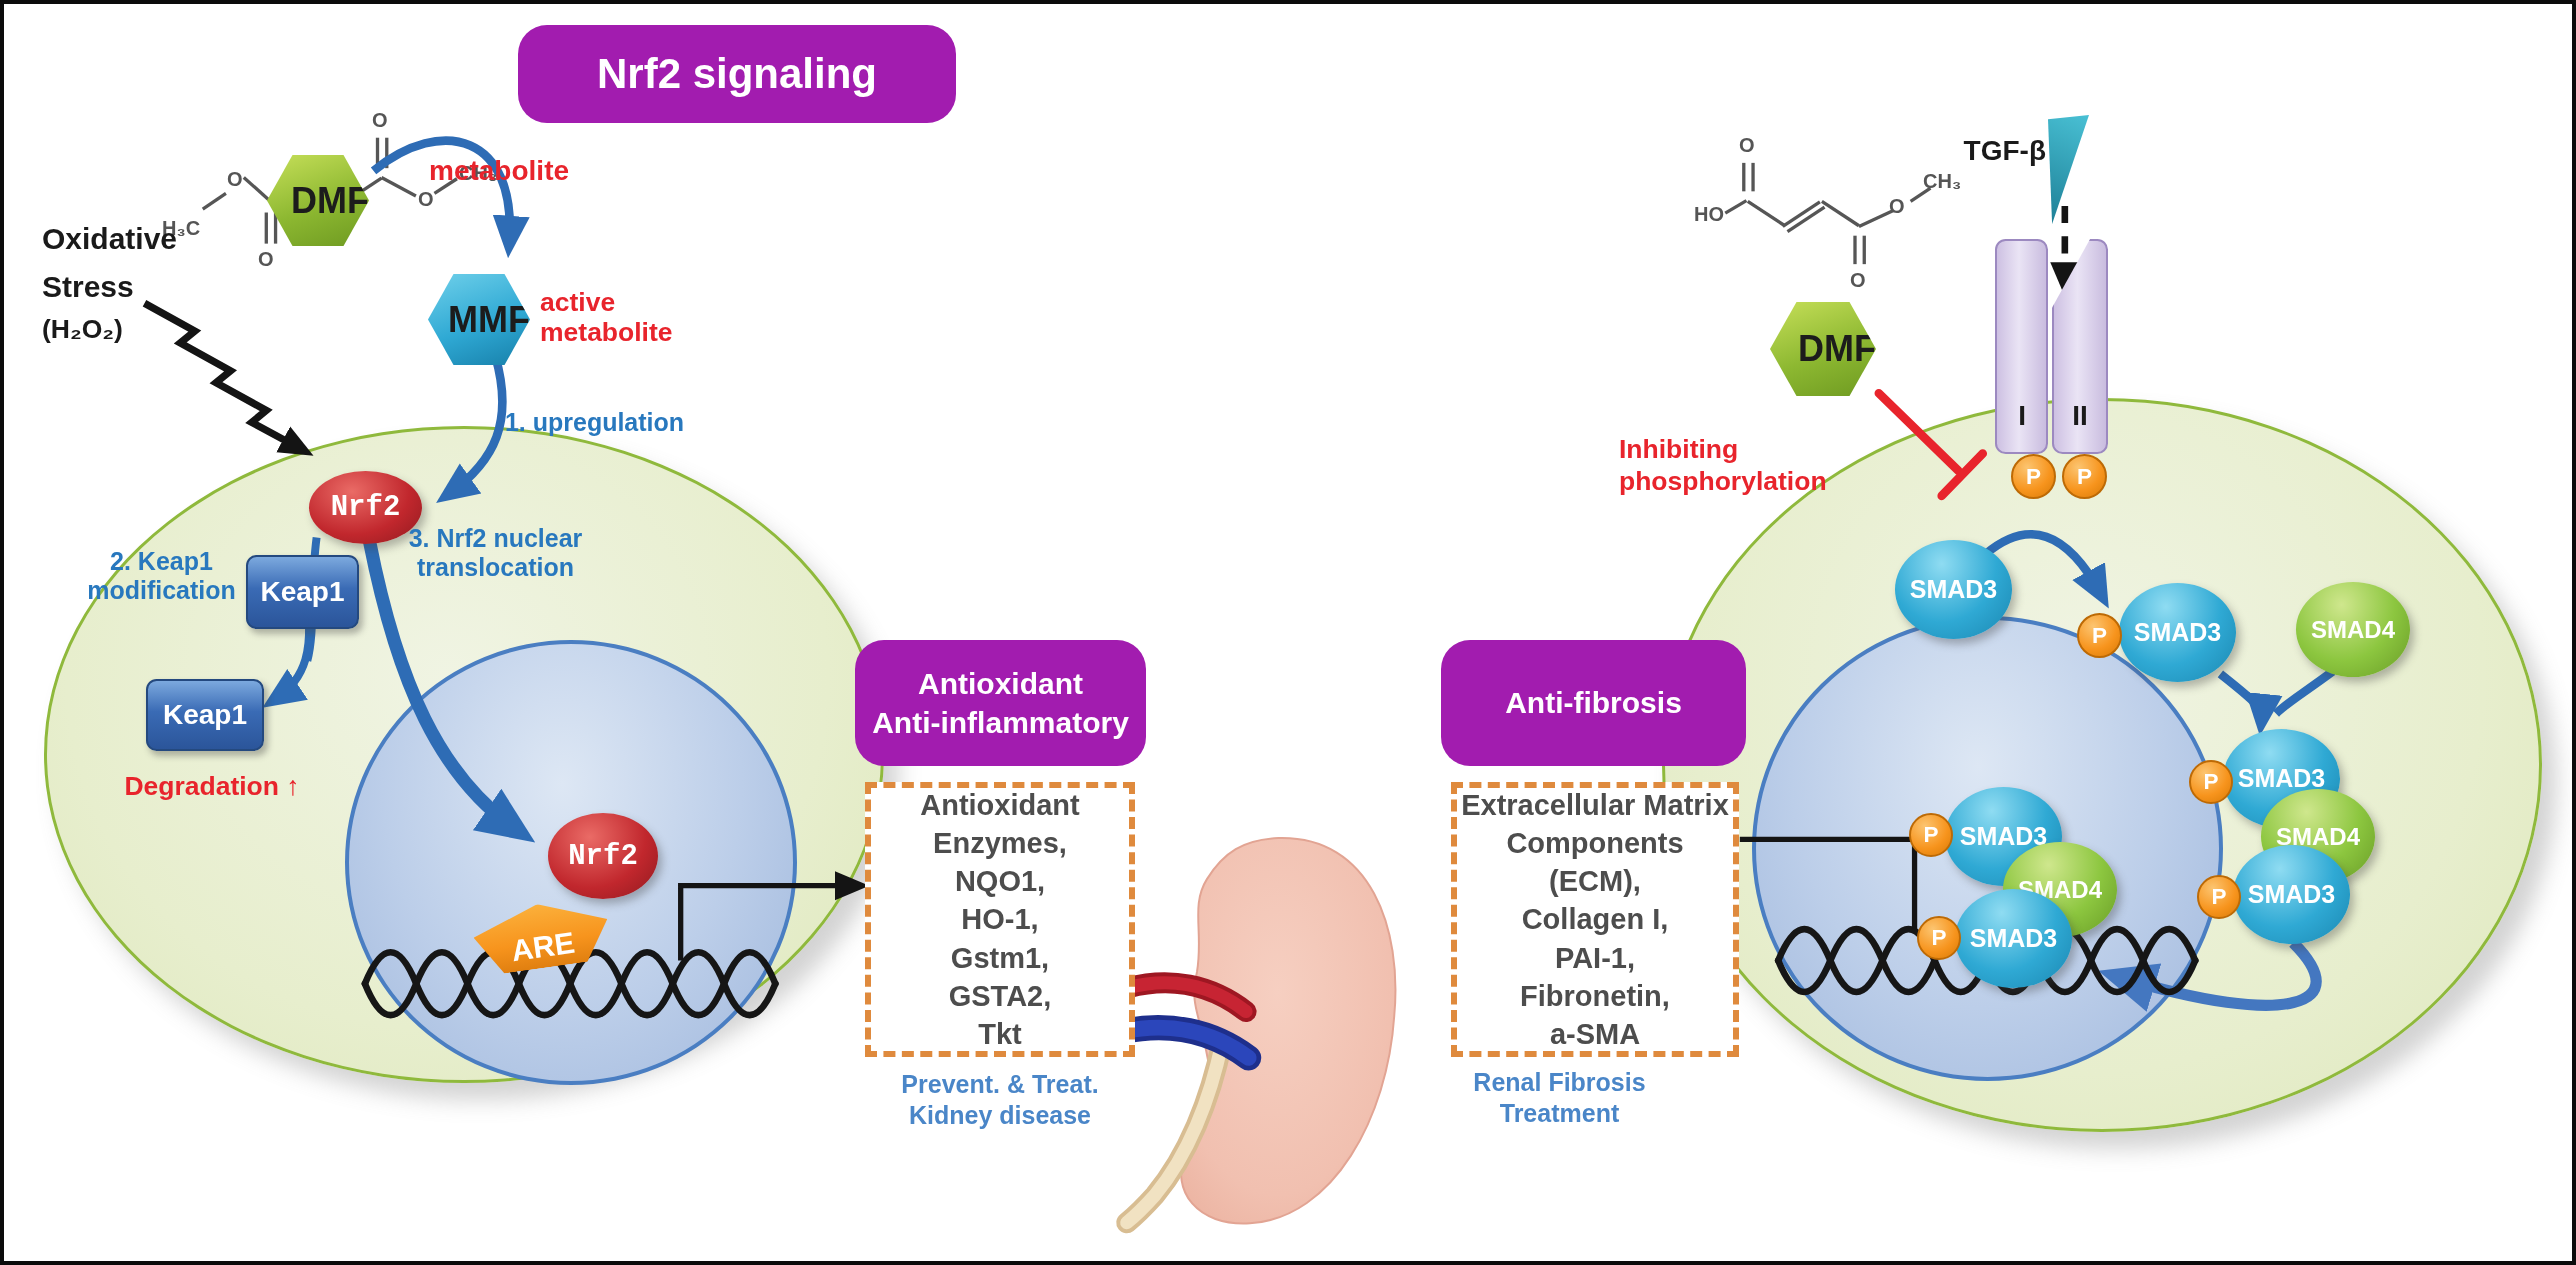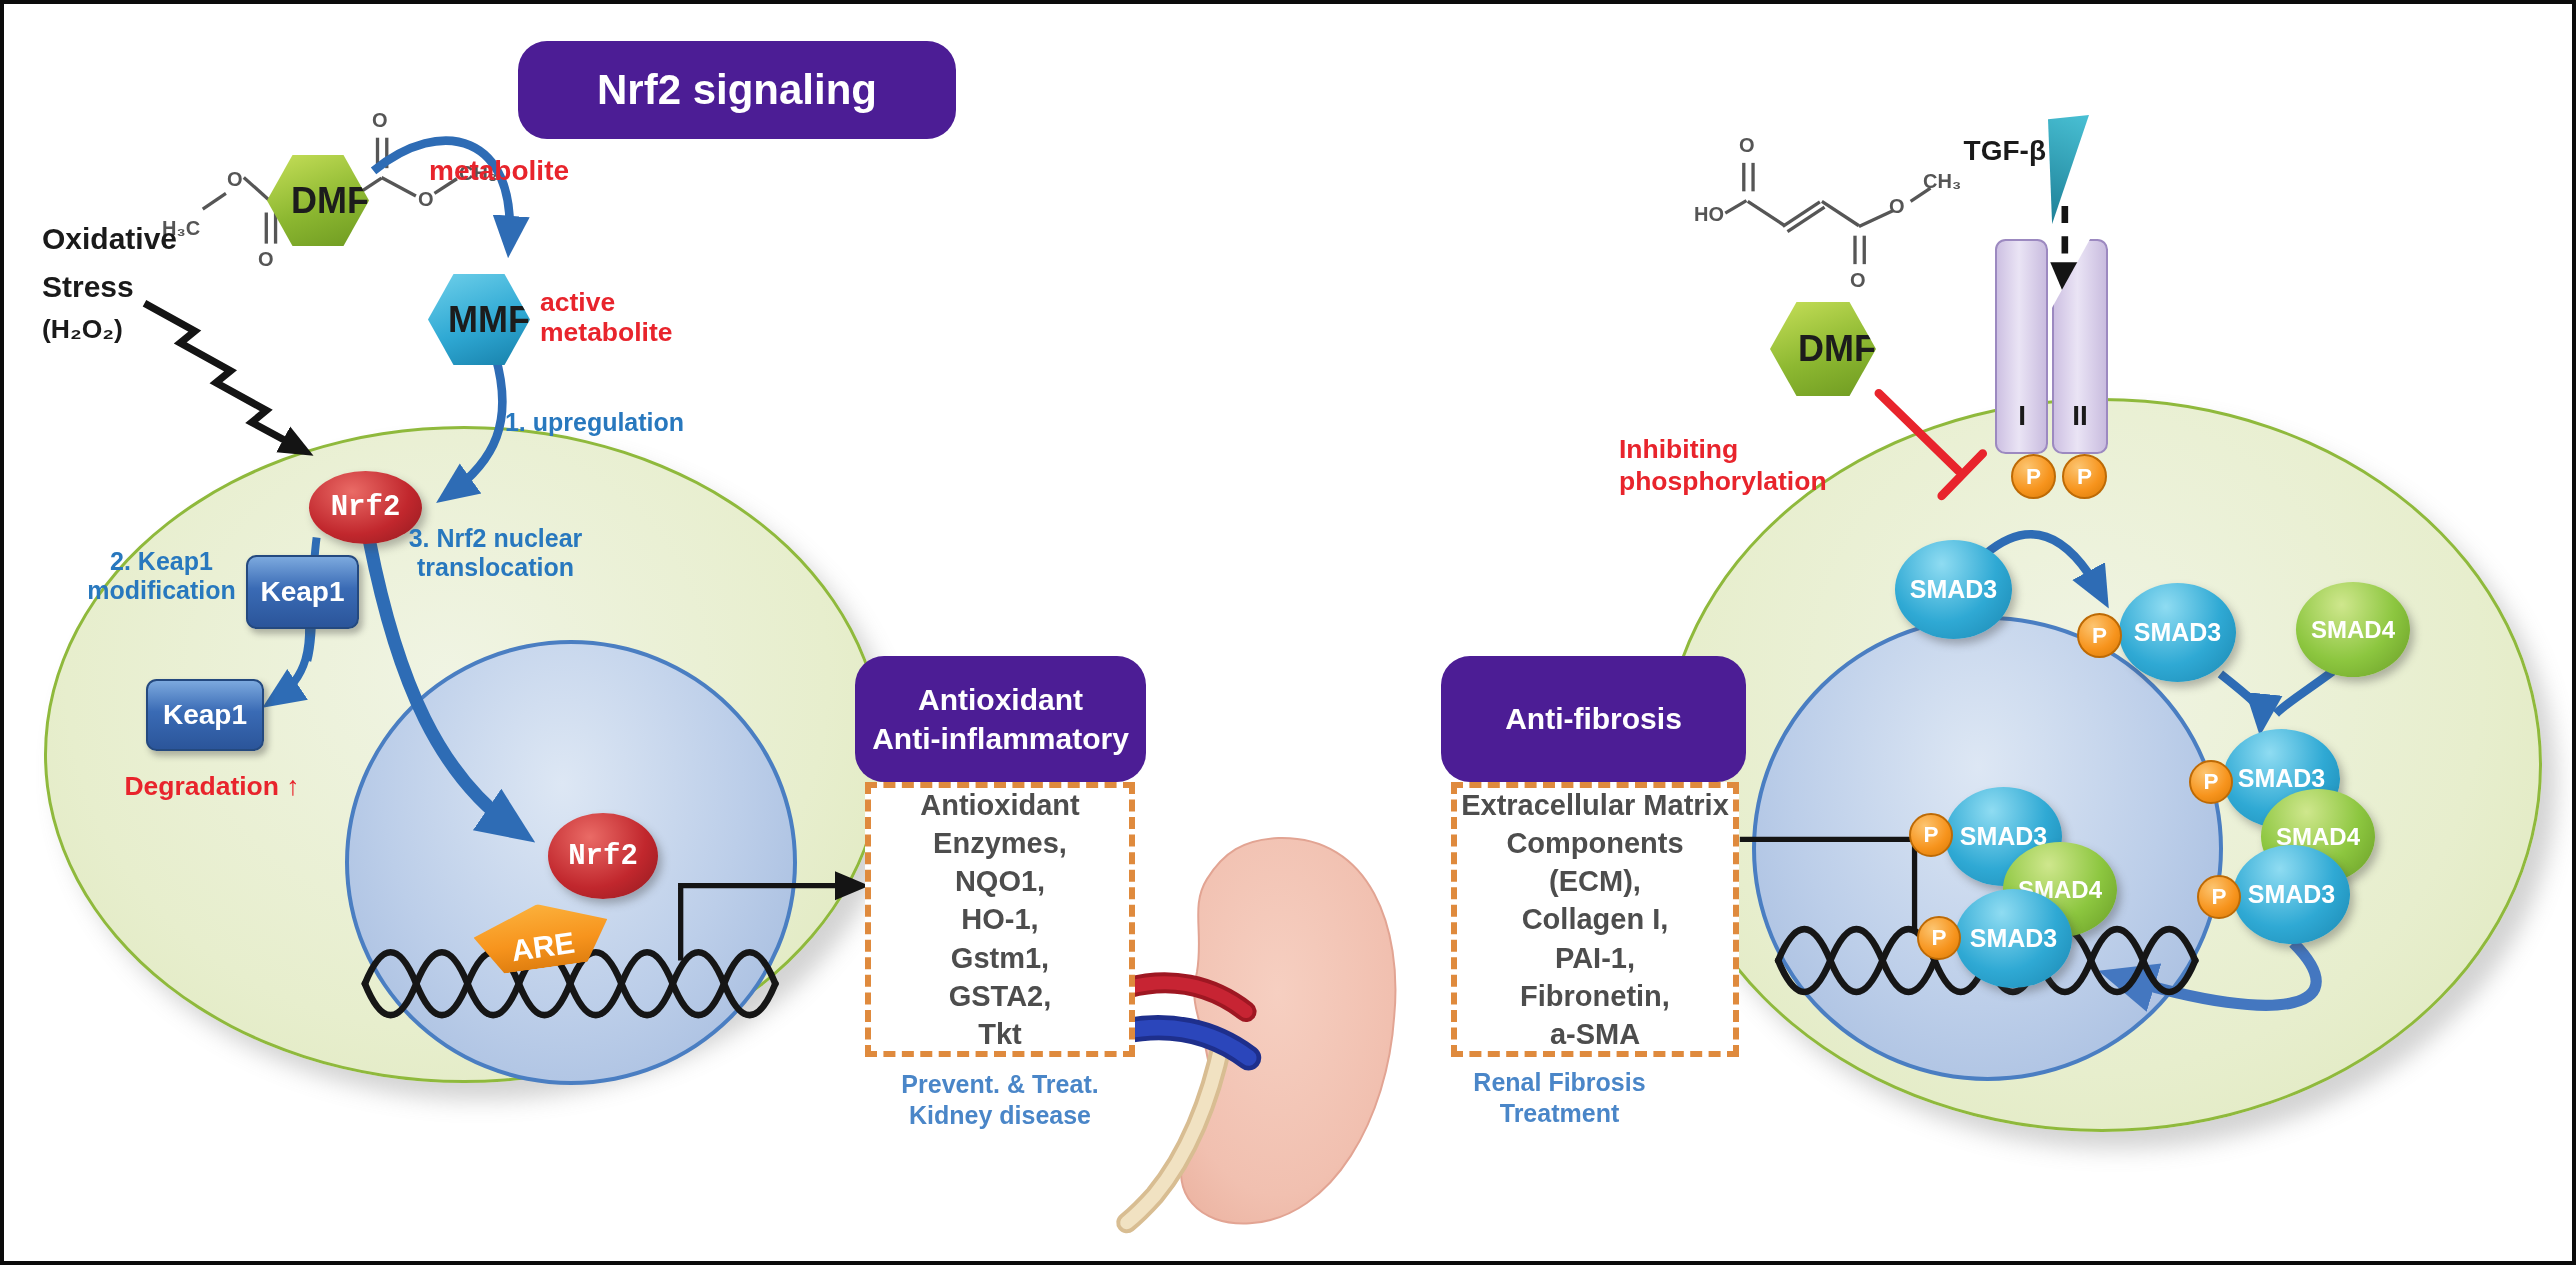--- a/index.html
+++ b/index.html
@@ -19,21 +19,21 @@
   .ell{border-radius:50%;display:flex;align-items:center;justify-content:center;color:#fff;font-weight:bold;z-index:4;box-shadow:4px 5.3px 8px rgba(60,60,60,.35);}
   .nrf2{background:radial-gradient(ellipse at 38% 28%,#ea6b66 0%,#c1272d 58%,#8f1a1f 100%);font-family:Liberation Mono, monospace;}
   .smad3{background:radial-gradient(ellipse at 40% 24%,#8fdcf2 0%,#2fa9d4 55%,#1a86b0 100%);}
   .smad4{background:radial-gradient(ellipse at 40% 24%,#cfe78d 0%,#8cc63f 55%,#689b26 100%);}
   .pcirc{border-radius:50%;background:radial-gradient(circle at 35% 28%,#fcc571 0%,#f7941d 58%,#d87a06 100%);border:2px solid #bd6a05;color:#fff;font-weight:bold;display:flex;align-items:center;justify-content:center;z-index:5;}
   .keap{background:linear-gradient(180deg,#7ca9de 0%,#3a6bb5 45%,#2b559a 100%);border:2.6px solid #24497f;border-radius:10.6px;color:#fff;font-weight:bold;display:flex;align-items:center;justify-content:center;z-index:4;box-shadow:3.3px 4.6px 6.6px rgba(60,60,60,.35);}
   .are{clip-path:polygon(50% 0,100% 38%,81% 100%,19% 100%,0 38%);background:linear-gradient(180deg,#fbb03b 0%,#f7941d 60%,#e07f10 100%);color:#fff;font-weight:bold;display:flex;align-items:flex-end;justify-content:center;z-index:4;transform:rotate(-8deg);}
   .rbar{background:linear-gradient(90deg,#cdc0e2 0%,#eae4f5 45%,#c9bcdf 100%);border:2.6px solid #9c89c0;border-radius:10.6px;box-sizing:border-box;z-index:4;}
   .tri{clip-path:polygon(0 4%,100% 0,10% 100%);background:linear-gradient(205deg,#49c0d4 0%,#1d7f96 100%);z-index:4;}
   
-  .obox{background:#4c1d95;border-radius:29px;color:#fff;display:flex;align-items:center;justify-content:center;font-weight:bold;text-align:center;white-space:pre-line;z-index:6;margin-top:16px;}
+  .obox{background:#a21caf;border-radius:29px;color:#fff;display:flex;align-items:center;justify-content:center;font-weight:bold;text-align:center;white-space:pre-line;z-index:6;}
   .dashedbox{border:6.6px dashed #df8a3d;background:#fff;box-sizing:border-box;display:flex;align-items:center;justify-content:center;z-index:6;}
   .genes{font-weight:bold;color:#4d4d4d;font-size:29px;line-height:1.32;text-align:center;white-space:pre-line;}
   .blue{color:#2878be;}
   .lblue{color:#4a86c8;}
   .red{color:#e8242c;}
   .chem{font-weight:600;color:#555;font-size:20px;z-index:6;}
   .lbl{z-index:6;}
 </style>
 </head>
 <body>

